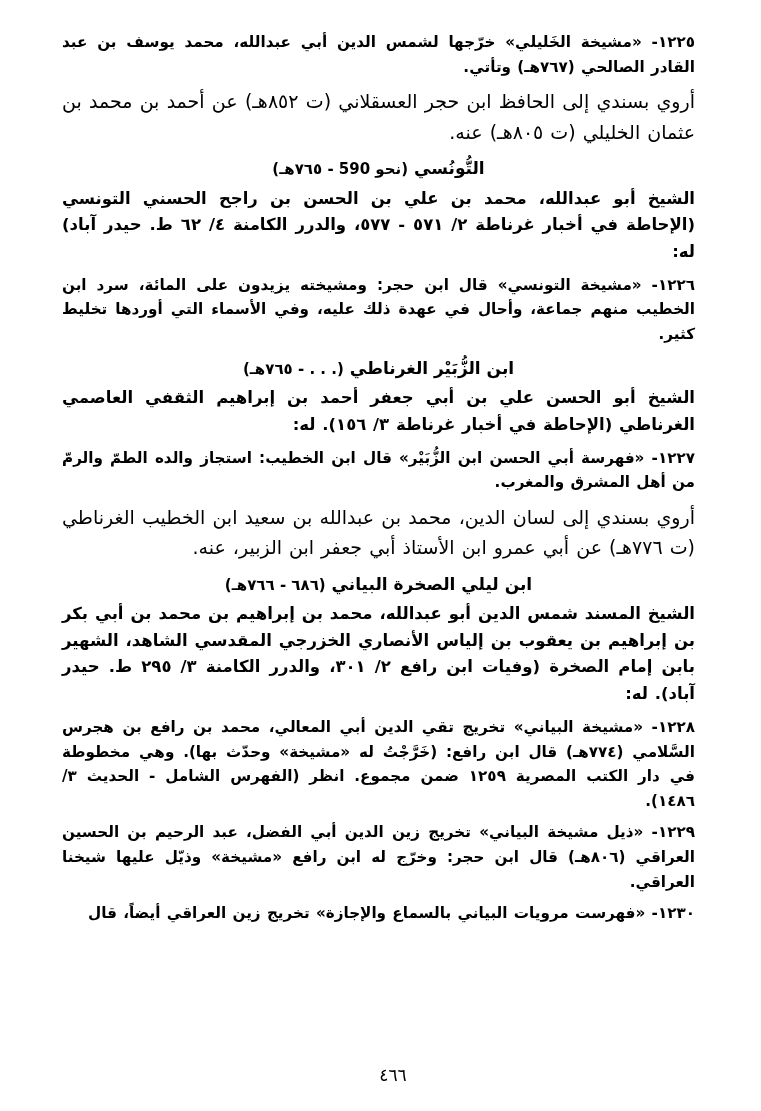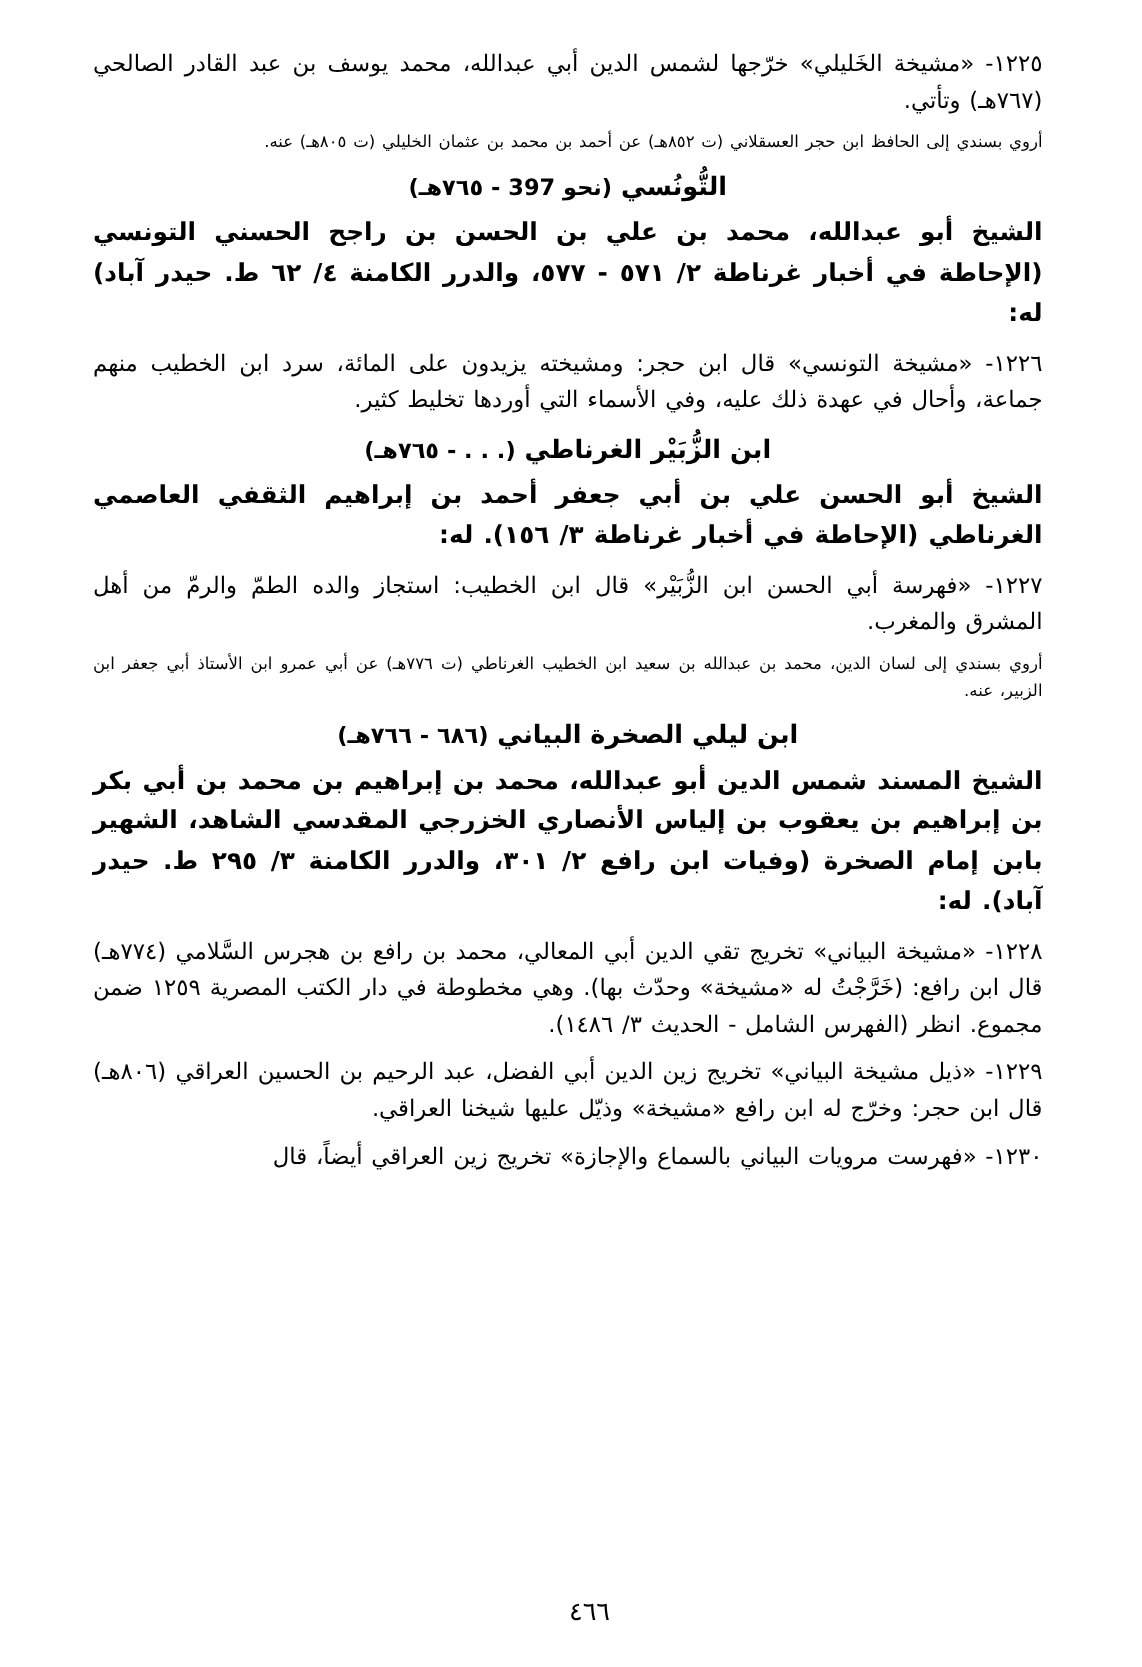--- a/index.html
+++ b/index.html
@@ -29,27 +29,27 @@
     margin: 0 0 2px 0;
     font-size: 16.5px;
     line-height: 1.62;
     text-align: justify;
     text-align-last: right;
     font-weight: bold;
     letter-spacing: 0px;
     word-spacing: 1px;
   }
   .para.small {
-    font-size: 11px;
+    font-size: 19px;
     font-weight: normal;
     line-height: 1.6;
   }
   .para.entry {
     font-size: 15.2px;
-    font-weight: normal;
+    font-weight: bold;
     line-height: 1.62;
   }
   .heading {
     margin: 9px 0 4px 0;
     text-align: center;
     font-size: 17px;
     font-weight: bold;
     line-height: 1.5;
   }
   .heading .years {
@@ -82,21 +82,21 @@
   <p class="para entry blk">
     <span>١٢٢٥- «مشيخة الخَليلي» خرّجها لشمس الدين أبي عبدالله، محمد يوسف بن عبد القادر الصالحي (٧٦٧هـ) وتأتي.</span>
   </p>
 
   <p class="para small blk">
     <span>أروي بسندي إلى الحافظ ابن حجر العسقلاني (ت ٨٥٢هـ) عن أحمد بن محمد بن عثمان الخليلي (ت ٨٠٥هـ) عنه.</span>
   </p>
 
   <div class="heading">
     <span class="u">التُّونُسي</span>
-    <span class="years">(نحو 397 - ٧٦٥هـ)</span>
+    <span class="years">(نحو 590 - ٧٦٥هـ)</span>
   </div>
 
   <p class="para blk">
     <span>الشيخ أبو عبدالله، محمد بن علي بن الحسن بن راجح الحسني التونسي (الإحاطة في أخبار غرناطة ٢/ ٥٧١ - ٥٧٧، والدرر الكامنة ٤/ ٦٢ ط. حيدر آباد) له:</span>
   </p>
 
   <p class="para entry blk">
     <span>١٢٢٦- «مشيخة التونسي» قال ابن حجر: ومشيخته يزيدون على المائة، سرد ابن الخطيب منهم جماعة، وأحال في عهدة ذلك عليه، وفي الأسماء التي أوردها تخليط كثير.</span>
   </p>
 

